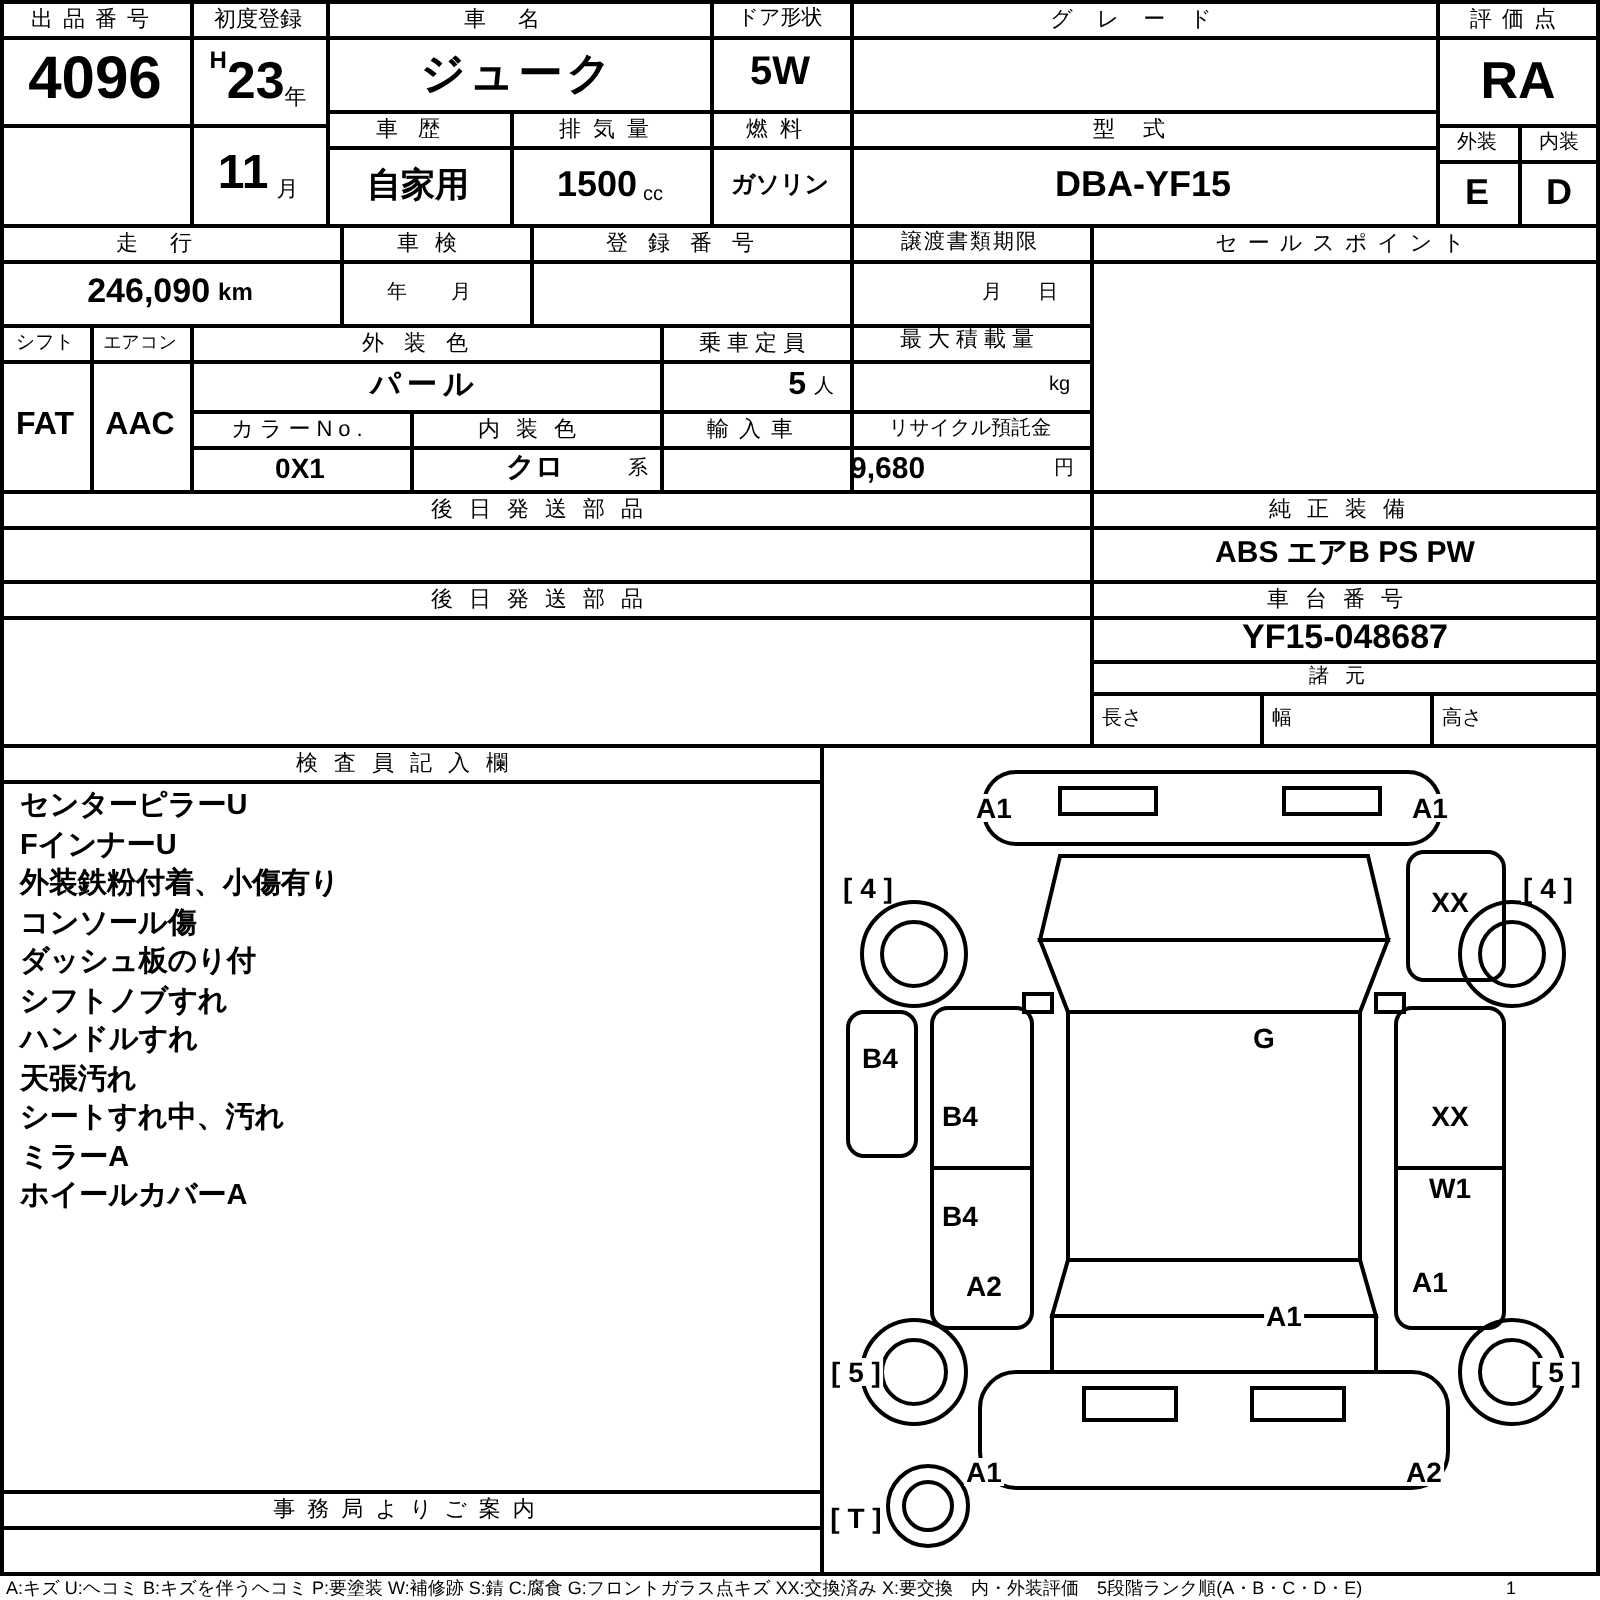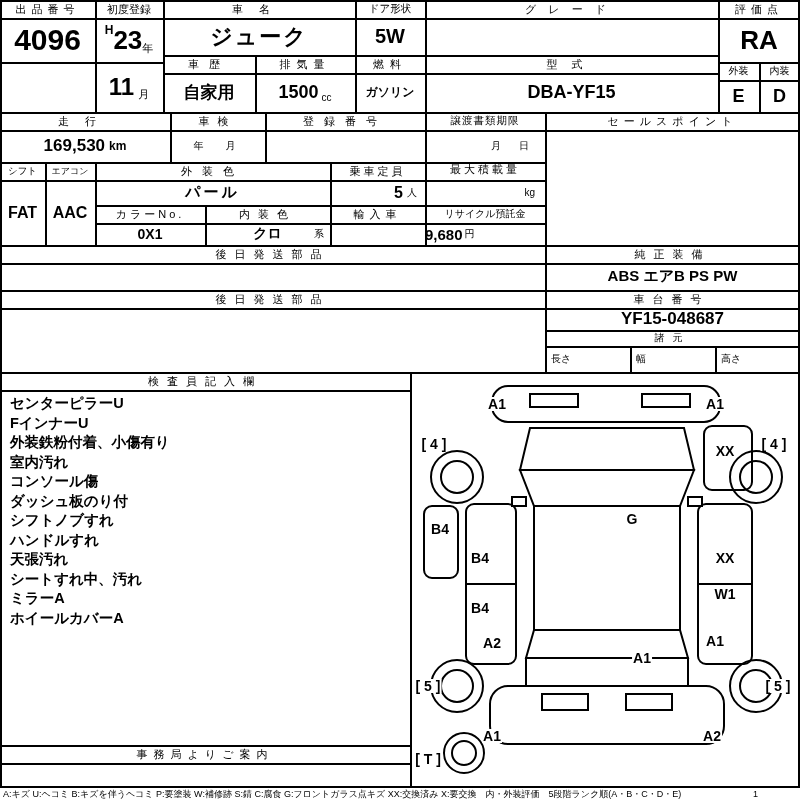--- a/index.html
+++ b/index.html
@@ -65,21 +65,21 @@
   <div class="c lbl" style="left:425px;top:55px;width:293px;height:18px;letter-spacing:14px">型式</div>
   <div class="c b" style="left:425px;top:73px;width:293px;height:39px;font-size:18px">DBA-YF15</div>
 
   <div class="c sm" style="left:718px;top:62px;width:41px;height:18px">外装</div>
   <div class="c sm" style="left:759px;top:62px;width:41px;height:18px">内装</div>
   <div class="c b" style="left:718px;top:80px;width:41px;height:32px;font-size:18px">E</div>
   <div class="c b" style="left:759px;top:80px;width:41px;height:32px;font-size:18px">D</div>
 
   <div class="c lbl" style="left:0;top:112px;width:170px;height:18px;letter-spacing:16px">走行</div>
   <div class="c" style="left:0;top:130px;width:170px;height:32px">
-    <span class="b" style="font-size:17px">169,530</span>
+    <span class="b" style="font-size:17px">246,090</span>
     <span class="b" style="font-size:12px;margin-left:4px">km</span>
   </div>
 
   <div class="c lbl" style="left:170px;top:112px;width:95px;height:18px;letter-spacing:8px">車検</div>
   <div class="c sm" style="left:170px;top:130px;width:95px;height:32px;letter-spacing:6px">年　月</div>
 
   <div class="c lbl" style="left:265px;top:112px;width:160px;height:18px;letter-spacing:10px">登録番号</div>
 
   <div class="c" style="left:425px;top:112px;width:120px;height:18px;font-size:10.5px;letter-spacing:1px">譲渡書類期限</div>
   <div class="c sm" style="left:425px;top:130px;width:120px;height:32px;justify-content:flex-end;padding-right:12px;letter-spacing:4px">月　日</div>
@@ -109,21 +109,21 @@
 
   <div class="c lbl" style="left:205px;top:205px;width:125px;height:18px;letter-spacing:8px">内装色</div>
   <div class="c" style="left:205px;top:223px;width:125px;height:22px">
     <span class="b" style="font-size:14px">クロ</span>
     <span class="sm" style="position:absolute;right:6px">系</span>
   </div>
 
   <div class="c lbl" style="left:330px;top:205px;width:95px;height:18px;letter-spacing:5px">輸入車</div>
 
   <div class="c" style="left:425px;top:205px;width:120px;height:18px;font-size:10px">リサイクル預託金</div>
-  <div class="c" style="left:425px;top:223px;width:120px;height:22px;justify-content:flex-start;padding-right:8px">
+  <div class="c" style="left:425px;top:223px;width:120px;height:22px;justify-content:space-between;padding-right:8px">
     <span class="b" style="font-size:15px">9,680</span>
     <span class="sm" style="margin-left:2px">円</span>
   </div>
 
   <div class="c lbl" style="left:0;top:245px;width:545px;height:18px;letter-spacing:8px">後日発送部品</div>
 
   <div class="c lbl" style="left:545px;top:245px;width:255px;height:18px;letter-spacing:8px">純正装備</div>
   <div class="c b" style="left:545px;top:263px;width:255px;height:27px;font-size:15px">ABS エアB PS PW</div>
 
   <div class="c lbl" style="left:0;top:290px;width:545px;height:18px;letter-spacing:8px">後日発送部品</div>
@@ -134,21 +134,20 @@
   <div class="c sm" style="left:545px;top:330px;width:255px;height:16px;letter-spacing:8px">諸元</div>
   <div class="c sm" style="left:545px;top:346px;width:67px;height:26px;justify-content:flex-start;padding-left:6px">長さ</div>
   <div class="c sm" style="left:630px;top:346px;width:85px;height:26px;justify-content:flex-start;padding-left:6px">幅</div>
   <div class="c sm" style="left:715px;top:346px;width:85px;height:26px;justify-content:flex-start;padding-left:6px">高さ</div>
 
   <div class="c lbl" style="left:0;top:372px;width:410px;height:18px;letter-spacing:8px">検査員記入欄</div>
   <div id="notes">
       <div class="note">センターピラーU</div>
       <div class="note">FインナーU</div>
       <div class="note">外装鉄粉付着、小傷有り</div>
-      <div class="note">室内汚れ</div>
       <div class="note">コンソール傷</div>
       <div class="note">ダッシュ板のり付</div>
       <div class="note">シフトノブすれ</div>
       <div class="note">ハンドルすれ</div>
       <div class="note">天張汚れ</div>
       <div class="note">シートすれ中、汚れ</div>
       <div class="note">ミラーA</div>
       <div class="note">ホイールカバーA</div>
     </div>
   <div class="c lbl" style="left:0;top:745px;width:410px;height:18px;letter-spacing:6px">事務局よりご案内</div>

